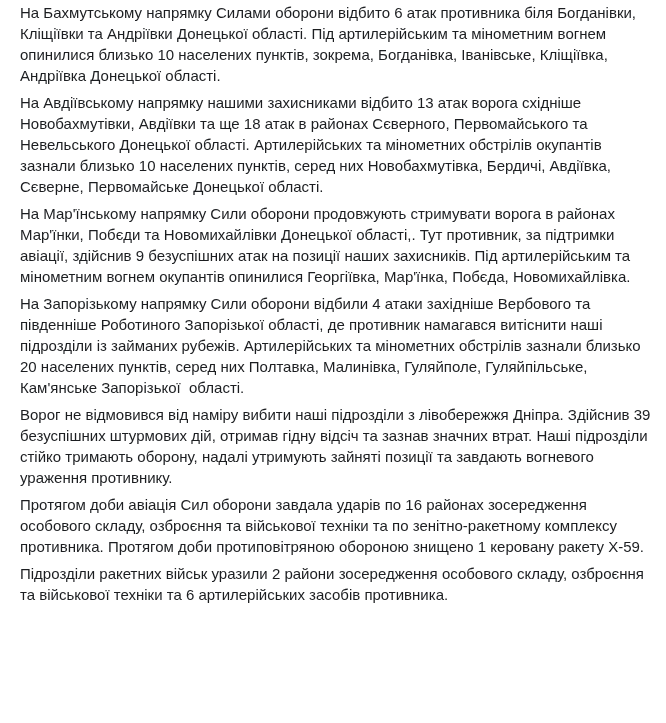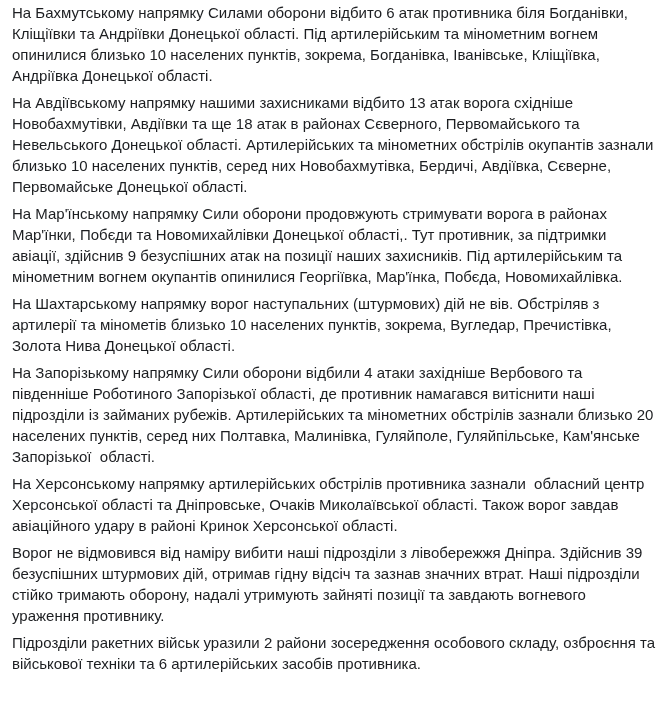--- a/index.html
+++ b/index.html
@@ -15,30 +15,29 @@
   .report {
     box-sizing: border-box;
     width: 666px;
     padding: 2px 10px 0 8px;
     font-family: "Liberation Sans", "DejaVu Sans", sans-serif;
     font-size: 15px;
     line-height: 21px;
     color: #1c1e21;
   }
   .report p {
-    margin: 0 0 6px 4px;
+    margin: 0 0 6px 12px;
     white-space: pre-wrap;
     text-align: left;
   }
 </style>
 </head>
 <body>
 
 <div class="report">
   <p>На Бахмутському напрямку Силами оборони відбито 6 атак противника біля Богданівки, Кліщіївки та Андріївки Донецької області. Під артилерійським та мінометним вогнем опинилися близько 10 населених пунктів, зокрема, Богданівка, Іванівське, Кліщіївка, Андріївка Донецької області.</p>
   <p>На Авдіївському напрямку нашими захисниками відбито 13 атак ворога східніше Новобахмутівки, Авдіївки та ще 18 атак в районах Сєверного, Первомайського та Невельського Донецької області. Артилерійських та мінометних обстрілів окупантів зазнали близько 10 населених пунктів, серед них Новобахмутівка, Бердичі, Авдіївка, Сєверне, Первомайське Донецької області.</p>
   <p>На Мар'їнському напрямку Сили оборони продовжують стримувати ворога в районах Мар'їнки, Побєди та Новомихайлівки Донецької області,. Тут противник, за підтримки авіації, здійснив 9 безуспішних атак на позиції наших захисників. Під артилерійським та мінометним вогнем окупантів опинилися Георгіївка, Мар'їнка, Побєда, Новомихайлівка.</p>
-  <p>На Шахтарському напрямку ворог наступальних (штурмових) дій не вів. Обстріляв з артилерії та мінометів близько 10 населених пунктів, зокрема, Вугледар, Пречистівка, Золота Нива Донецької області.</p>
   <p>На Запорізькому напрямку Сили оборони відбили 4 атаки західніше Вербового та південніше Роботиного Запорізької області, де противник намагався витіснити наші підрозділи із займаних рубежів. Артилерійських та мінометних обстрілів зазнали близько 20 населених пунктів, серед них Полтавка, Малинівка, Гуляйполе, Гуляйпільське, Кам'янське Запорізької  області.</p>
-  <p>На Херсонському напрямку артилерійських обстрілів противника зазнали  обласний центр Херсонської області та Дніпровське, Очаків Миколаївської області. Також ворог завдав авіаційного удару в районі Кринок Херсонської області.</p>
   <p>Ворог не відмовився від наміру вибити наші підрозділи з лівобережжя Дніпра. Здійснив 39 безуспішних штурмових дій, отримав гідну відсіч та зазнав значних втрат. Наші підрозділи стійко тримають оборону, надалі утримують зайняті позиції та завдають вогневого ураження противнику.</p>
+  <p>Протягом доби авіація Сил оборони завдала ударів по 16 районах зосередження особового складу, озброєння та військової техніки та по зенітно-ракетному комплексу противника. Протягом доби протиповітряною обороною знищено 1 керовану ракету Х-59.</p>
   <p>Підрозділи ракетних військ уразили 2 райони зосередження особового складу, озброєння та військової техніки та 6 артилерійських засобів противника.</p>
 </div>
 
 </body></html>

